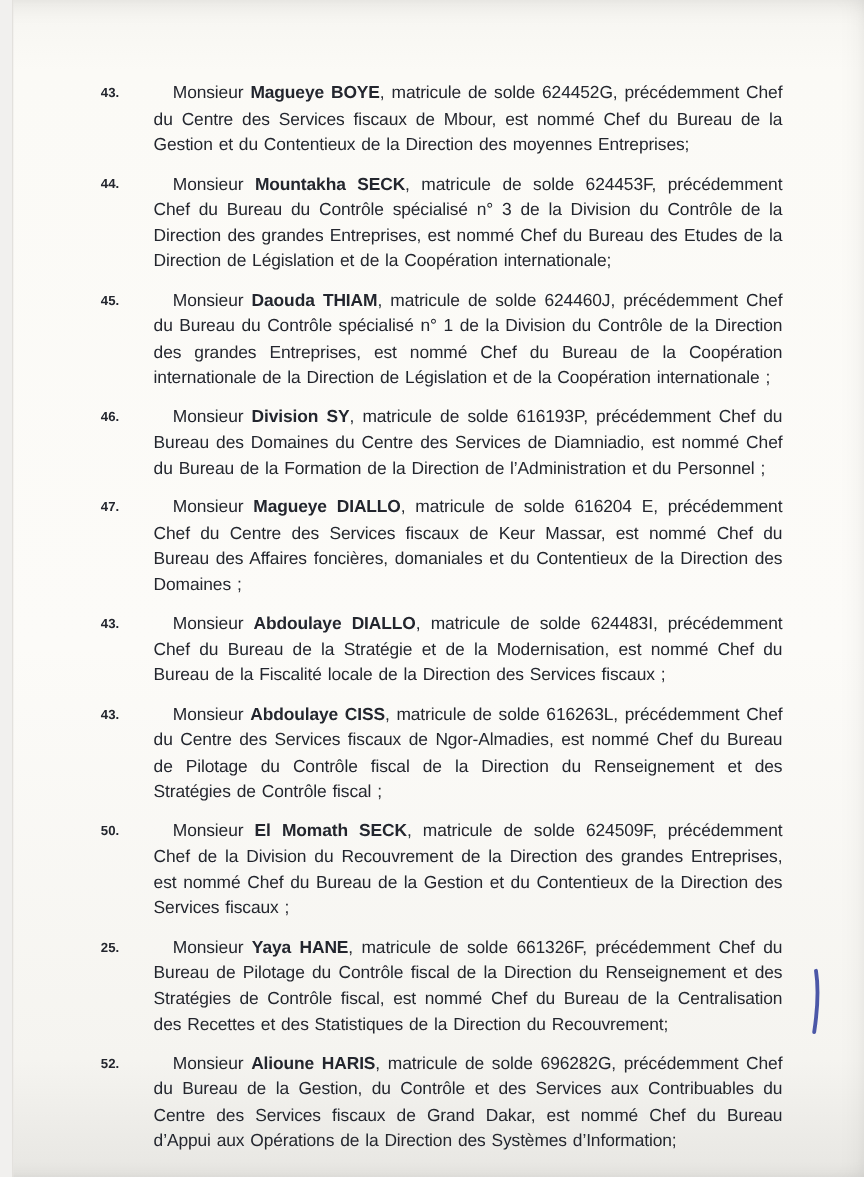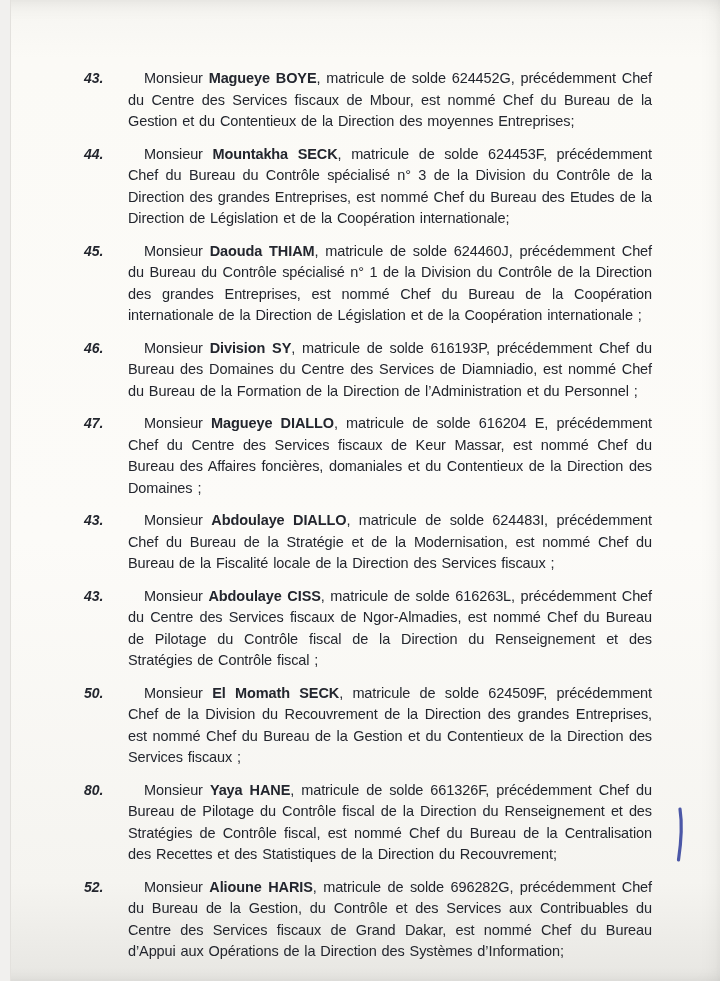--- a/index.html
+++ b/index.html
@@ -23,21 +23,21 @@
     border-right: 1px solid #e3e1dd;
   }
   .content {
     position: absolute;
     top: 58px; left: 118px; right: 58px;
     color: var(--ink, #23262e);
   }
   .item { position: relative; margin: 0 0 11px 0; }
   .item .num {
     position: absolute; left: -34px; top: 0;
-    font-weight: bold; font-size: 14px; line-height: 21.5px; font-style: italic;
+    font-weight: bold; font-size: 11px; line-height: 21.5px;
   }
   .item .body {
     margin: 10px;
     font-size: 14.5px; line-height: 21.5px;
     text-align: justify;
     text-indent: 16px;
     letter-spacing: -0.1px;
     word-spacing: 1px;
   }
   .item .body b { font-weight: bold; }
@@ -91,21 +91,21 @@
       <span class="num">43.</span>
       <p class="body"><span>Monsieur </span><b>Abdoulaye CISS</b><span>, matricule de solde 616263L, précédemment Chef du Centre des Services fiscaux de Ngor-Almadies, est nommé Chef du Bureau de Pilotage du Contrôle fiscal de la Direction du Renseignement et des Stratégies de Contrôle fiscal ;</span></p>
     </div>
 
     <div class="item">
       <span class="num">50.</span>
       <p class="body"><span>Monsieur </span><b>El Momath SECK</b><span>, matricule de solde 624509F, précédemment Chef de la Division du Recouvrement de la Direction des grandes Entreprises, est nommé Chef du Bureau de la Gestion et du Contentieux de la Direction des Services fiscaux ;</span></p>
     </div>
 
     <div class="item">
-      <span class="num">80.</span>
+      <span class="num">25.</span>
       <p class="body"><span>Monsieur </span><b>Yaya HANE</b><span>, matricule de solde 661326F, précédemment Chef du Bureau de Pilotage du Contrôle fiscal de la Direction du Renseignement et des Stratégies de Contrôle fiscal, est nommé Chef du Bureau de la Centralisation des Recettes et des Statistiques de la Direction du Recouvrement;</span></p>
     </div>
 
     <div class="item">
       <span class="num">52.</span>
       <p class="body"><span>Monsieur </span><b>Alioune HARIS</b><span>, matricule de solde 696282G, précédemment Chef du Bureau de la Gestion, du Contrôle et des Services aux Contribuables du Centre des Services fiscaux de Grand Dakar, est nommé Chef du Bureau d’Appui aux Opérations de la Direction des Systèmes d’Information;</span></p>
     </div>
 
   </div>
 

